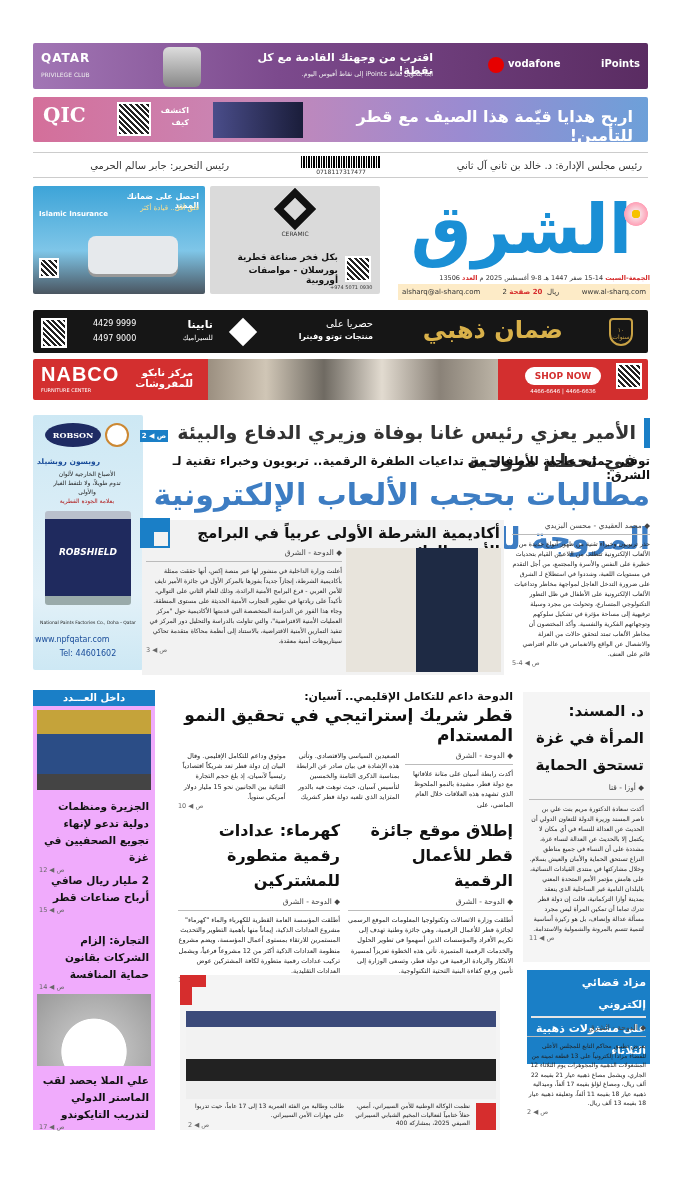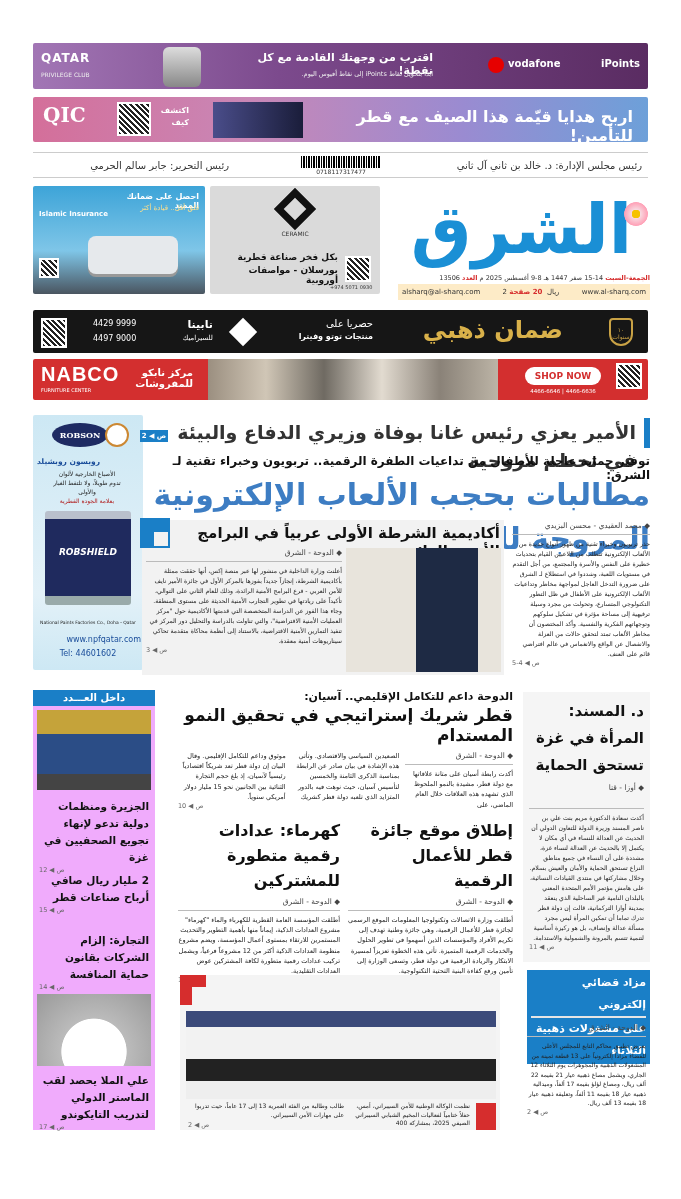--- a/index.html
+++ b/index.html
@@ -126,33 +126,33 @@
   <div class="abs adtxt" style="left:8px;top:4px;font-size:20px;font-family:'Liberation Sans',sans-serif;letter-spacing:1px">NABCO</div>
   <div class="abs" style="left:8px;top:28px;font-size:5px;color:#fff">FURNITURE CENTER</div>
   <div class="abs rtl adtxt" style="left:80px;top:8px;width:80px;font-size:10px">مركز نابكو للمفروشات</div>
   <div class="abs" style="left:175px;top:0;width:290px;height:41px;background:linear-gradient(90deg,#9b8f80,#d0c6b6,#6f6a62,#e2dbd0,#8a8278,#bcb4a6)"></div>
   <div class="abs" style="left:492px;top:8px;width:76px;height:18px;background:#fff;border-radius:9px;color:#d32f2f;font-weight:bold;font-size:9px;text-align:center;line-height:18px">SHOP NOW</div>
   <div class="abs" style="left:490px;top:29px;width:80px;font-size:5.5px;color:#fff;text-align:center">4466-6646 | 4466-6636</div>
   <div class="abs qr" style="left:583px;top:4px;width:26px;height:26px"></div>
 </div>
 
 <div id="ad-robson" class="abs ad">
-  <div class="abs" style="left:19px;top:8px;width:56px;height:24px;border-radius:50%;background:#1e2b63;color:#fff;font-size:8px;font-weight:bold;text-align:center;line-height:24px;font-family:'DejaVu Serif',serif">ROBSON</div>
+  <div class="abs" style="left:12px;top:8px;width:56px;height:24px;border-radius:50%;background:#1e2b63;color:#fff;font-size:8px;font-weight:bold;text-align:center;line-height:24px;font-family:'DejaVu Serif',serif">ROBSON</div>
   <div class="abs" style="left:72px;top:8px;width:24px;height:24px;border-radius:50%;border:2px solid #c83;background:#fff"></div>
   <div class="abs rtl" style="left:4px;top:42px;width:100px;font-size:7.5px;font-weight:bold;color:#1a4d9a;text-align:left">روبسون روبشيلد</div>
   <div class="abs" style="left:4px;top:54px;width:100px;font-size:6px;text-align:center;color:#222;line-height:9px">
     <div>الأصباغ الخارجية لألوان</div>
       <div>تدوم طويلاً، ولا تلتقط الغبار</div>
       <div>والأولى</div>
       <div style="color:#b01c1c">بعلامة الجودة القطرية</div>
   </div>
   <div class="abs" style="left:12px;top:96px;width:86px;height:94px;background:linear-gradient(180deg,#b9c0cc 0 8%,#1f2a5e 8% 90%,#9aa 90%);border-radius:3px"></div>
   <div class="abs" style="left:12px;top:132px;width:86px;font-size:9px;font-weight:bold;color:#fff;text-align:center;font-style:italic">ROBSHIELD</div>
   <div class="abs" style="left:2px;top:205px;width:106px;font-size:4.5px;text-align:center;color:#222">National Paints Factories Co., Doha - Qatar</div>
-  <div class="abs" style="left:2px;top:220px;width:106px;font-size:8px;text-align:right;color:#1a4d9a">www.npfqatar.com</div>
+  <div class="abs" style="left:2px;top:220px;width:106px;font-size:8px;text-align:left;color:#1a4d9a">www.npfqatar.com</div>
   <div class="abs" style="left:2px;top:234px;width:106px;font-size:8px;text-align:center;color:#1a4d9a">Tel: 44601602</div>
 </div>
 
 <div class="abs main-strap rtl">
   <span style="line-height:28px">الأمير يعزي رئيس غانا بوفاة وزيري الدفاع والبيئة في تحطم مروحية</span>
 </div>
 <div class="abs" style="left:140px;top:430px;width:28px;height:12px;background:#1a7fc7;color:#fff;font-size:7px;text-align:center;line-height:12px;font-weight:bold">ص ◀ 2</div>
 <div class="abs kicker rtl">توفير حماية عاجلة للأطفال من تداعيات الطفرة الرقمية.. تربويون وخبراء تقنية لـ الشرق:</div>
 <div class="abs big-head rtl">مطالبات بحجب الألعاب الإلكترونية المروجة للعنف</div>
 
@@ -231,21 +231,21 @@
   <div class="abs" style="left:12px;top:12px;width:14px;height:18px;background:#f4f4f4"></div>
   <div class="abs photo" style="left:6px;top:36px;width:310px;height:88px;background:linear-gradient(180deg,#3b4a7a 0 18%,#f2f2f2 18% 55%,#222 55% 80%,#eee 80%)"></div>
   <div class="abs rtl body" style="left:170px;top:127px;width:120px;font-size:6px;line-height:8.5px">نظمت الوكالة الوطنية للأمن السيبراني، أمس، حفلاً ختامياً لفعاليات المخيم الشبابي السيبراني الصيفي 2025، بمشاركة 400</div>
   <div class="abs" style="left:296px;top:128px;width:20px;height:27px;background:#d62d2d"></div>
   <div class="abs rtl body" style="left:8px;top:127px;width:156px;font-size:6px;line-height:8.5px">طالب وطالبة من الفئة العمرية 13 إلى 17 عاماً، حيث تدربوا على مهارات الأمن السيبراني.</div>
   <div class="abs pref" style="left:8px;top:146px">ص ◀ 2</div>
 </div>
 
 <div id="masnad" class="abs rtl" style="padding:6px">
   <div style="font-size:15px;font-weight:bold;line-height:27px;color:#111">د. المسند: المرأة في غزة تستحق الحماية</div>
-  <div class="dateline2" style="margin-top:4px;padding-bottom:16px;border-bottom:1px solid #bbb;margin-bottom:4px">◆ <span>أوزا - قنا</span></div>
+  <div class="dateline2" style="margin-top:4px;padding-bottom:7px;border-bottom:1px solid #bbb;margin-bottom:4px">◆ <span>أوزا - قنا</span></div>
   <div class="body" style="font-size:6.2px;line-height:10px">أكدت سعادة الدكتورة مريم بنت علي بن ناصر المسند وزيرة الدولة للتعاون الدولي أن الحديث عن العدالة للنساء في أي مكان لا يكتمل إلا بالحديث عن العدالة لنساء غزة، مشددة على أن النساء في جميع مناطق النزاع تستحق الحماية والأمان والعيش بسلام. وخلال مشاركتها في منتدى القيادات النسائية، على هامش مؤتمر الأمم المتحدة المعني بالبلدان النامية غير الساحلية الذي ينعقد بمدينة أوازا التركمانية، قالت إن دولة قطر تدرك تماما أن تمكين المرأة ليس مجرد مسألة عدالة وإنصاف، بل هو ركيزة أساسية لتنمية تتسم بالمرونة والشمولية والاستدامة.</div>
   <div class="pref" style="text-align:left">ص ◀ 11</div>
 </div>
 
 <div id="mazad-title" class="abs rtl">
   <div style="border-bottom:2px solid #e5e5e5">مزاد قضائي إلكتروني</div>
   <div>على مشغولات ذهبية الثلاثاء</div>
 </div>
 <div class="abs rtl" style="left:523px;top:1023px;width:127px;padding:0 4px">
   <div class="dateline2" style="padding-bottom:4px;border-bottom:1px solid #bbb;margin-bottom:4px">◆ <span>الدوحة - الشرق</span></div>

